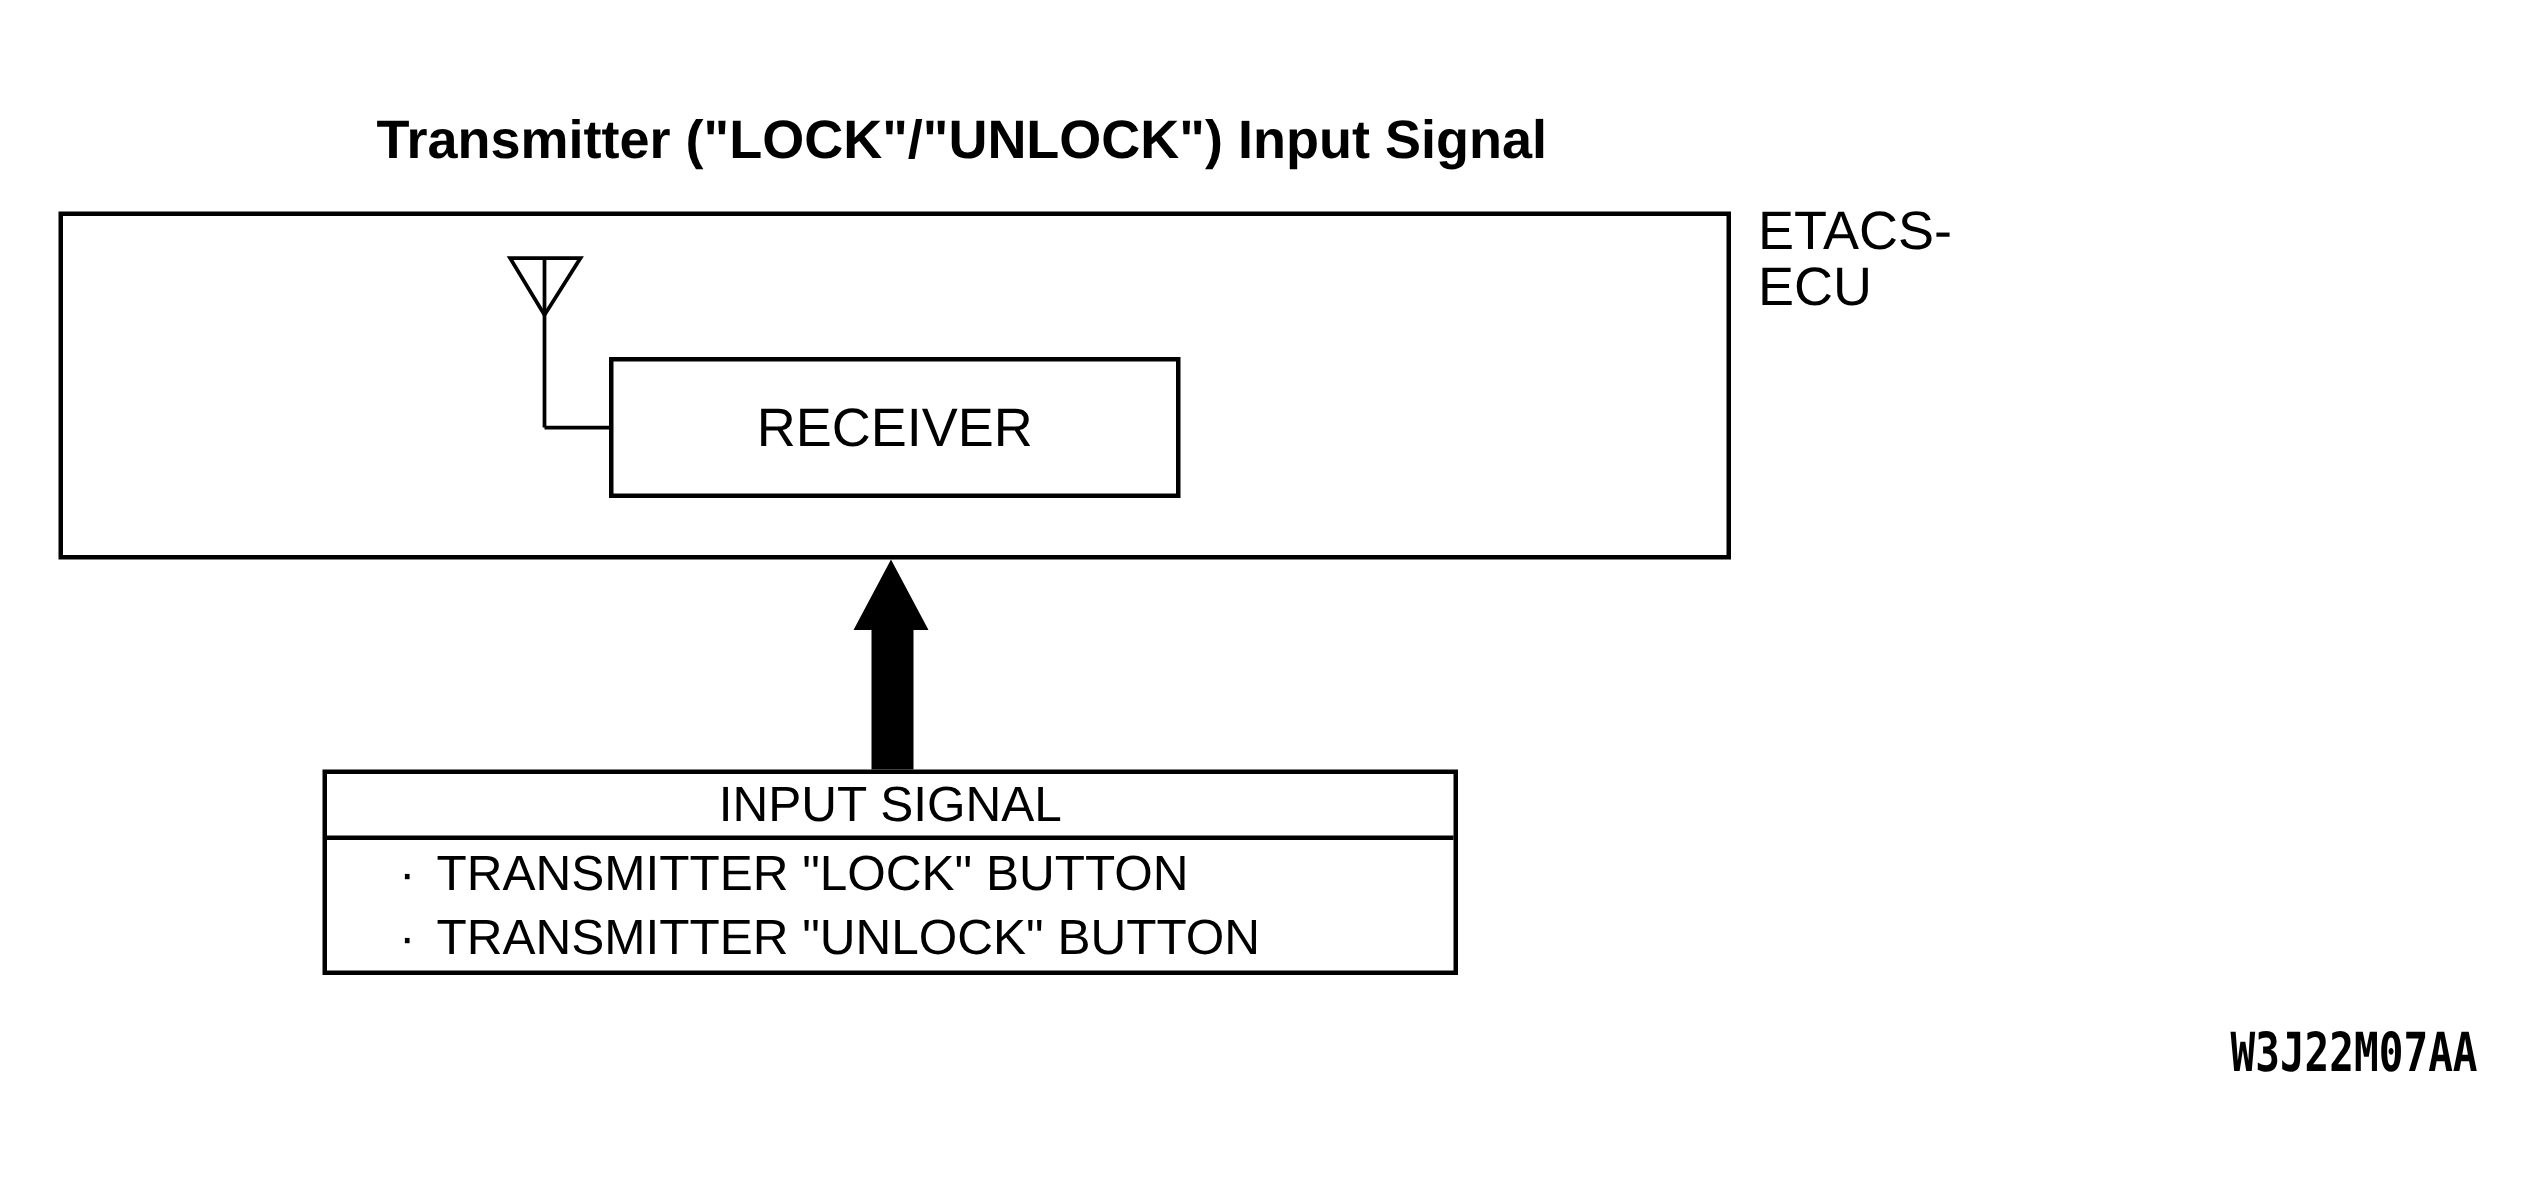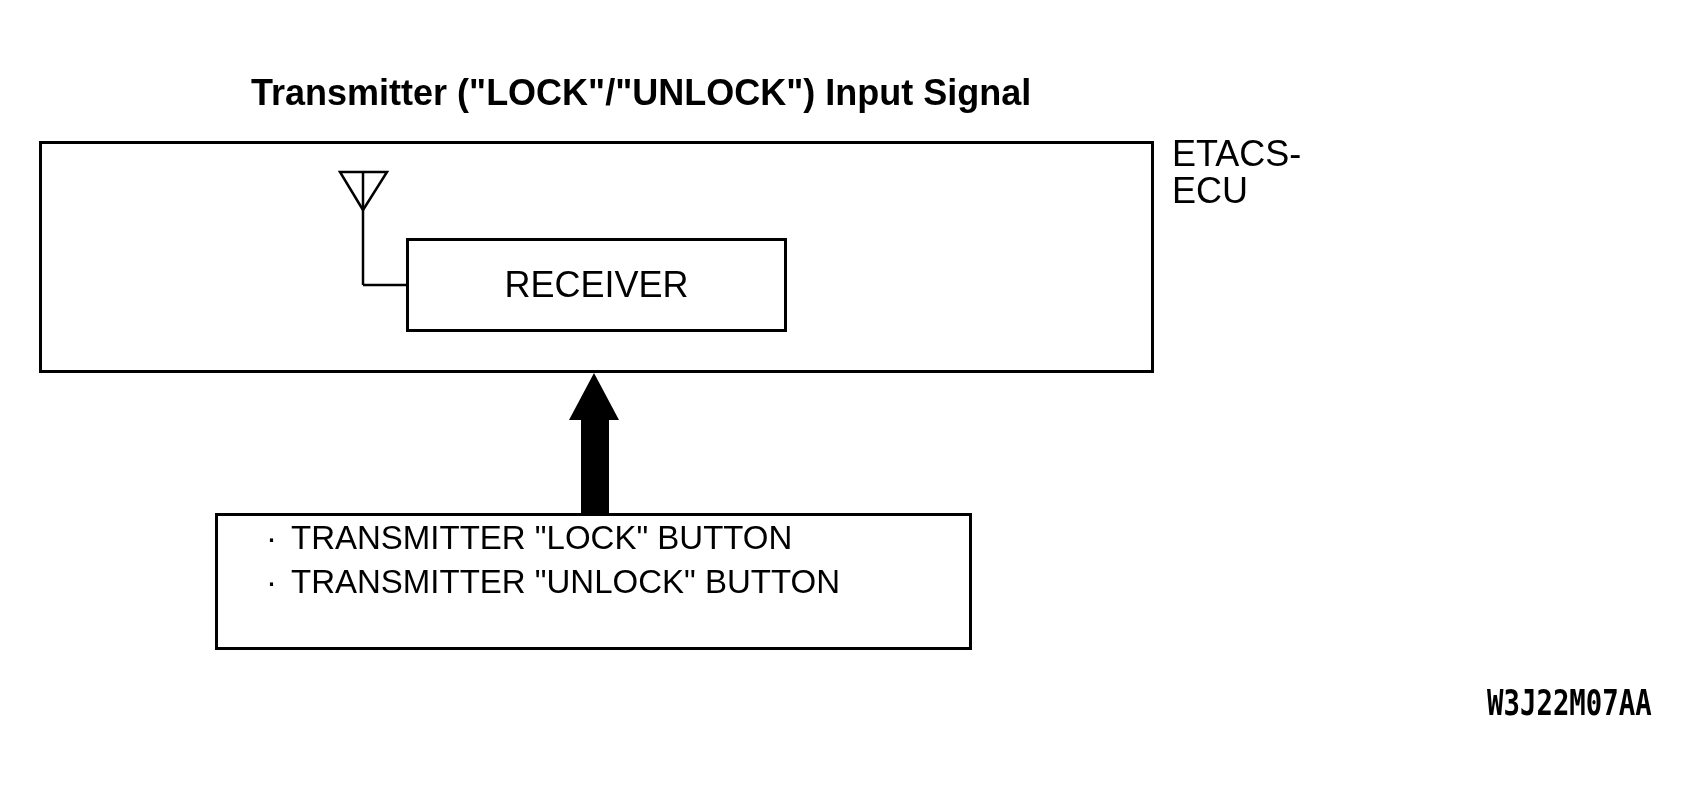--- a/index.html
+++ b/index.html
@@ -132,20 +132,21 @@
   <svg id="overlay-svg" class="abs" viewBox="0 0 1685 792">
     <g>
       <polygon points="340,172 387,172 363,210" fill="#ffffff" stroke="#000000" stroke-width="2.5"></polygon>
       <line x1="363" y1="172" x2="363" y2="285" stroke="#000000" stroke-width="2.5"></line>
       <line x1="363" y1="285" x2="406" y2="285" stroke="#000000" stroke-width="2.5"></line>
     </g>
     <polygon points="581,514 581,420 569,420 594,373 619,420 609,420 609,514" fill="#000000"></polygon>
   </svg>
 
   <div id="input-signal-box" class="abs">
+    <div id="input-signal-header">INPUT SIGNAL</div>
     <div class="input-signal-item">
       <span class="bullet">·</span>
       <span>TRANSMITTER "LOCK" BUTTON</span>
     </div>
     <div class="input-signal-item">
       <span class="bullet">·</span>
       <span>TRANSMITTER "UNLOCK" BUTTON</span>
     </div>
   </div>
 

